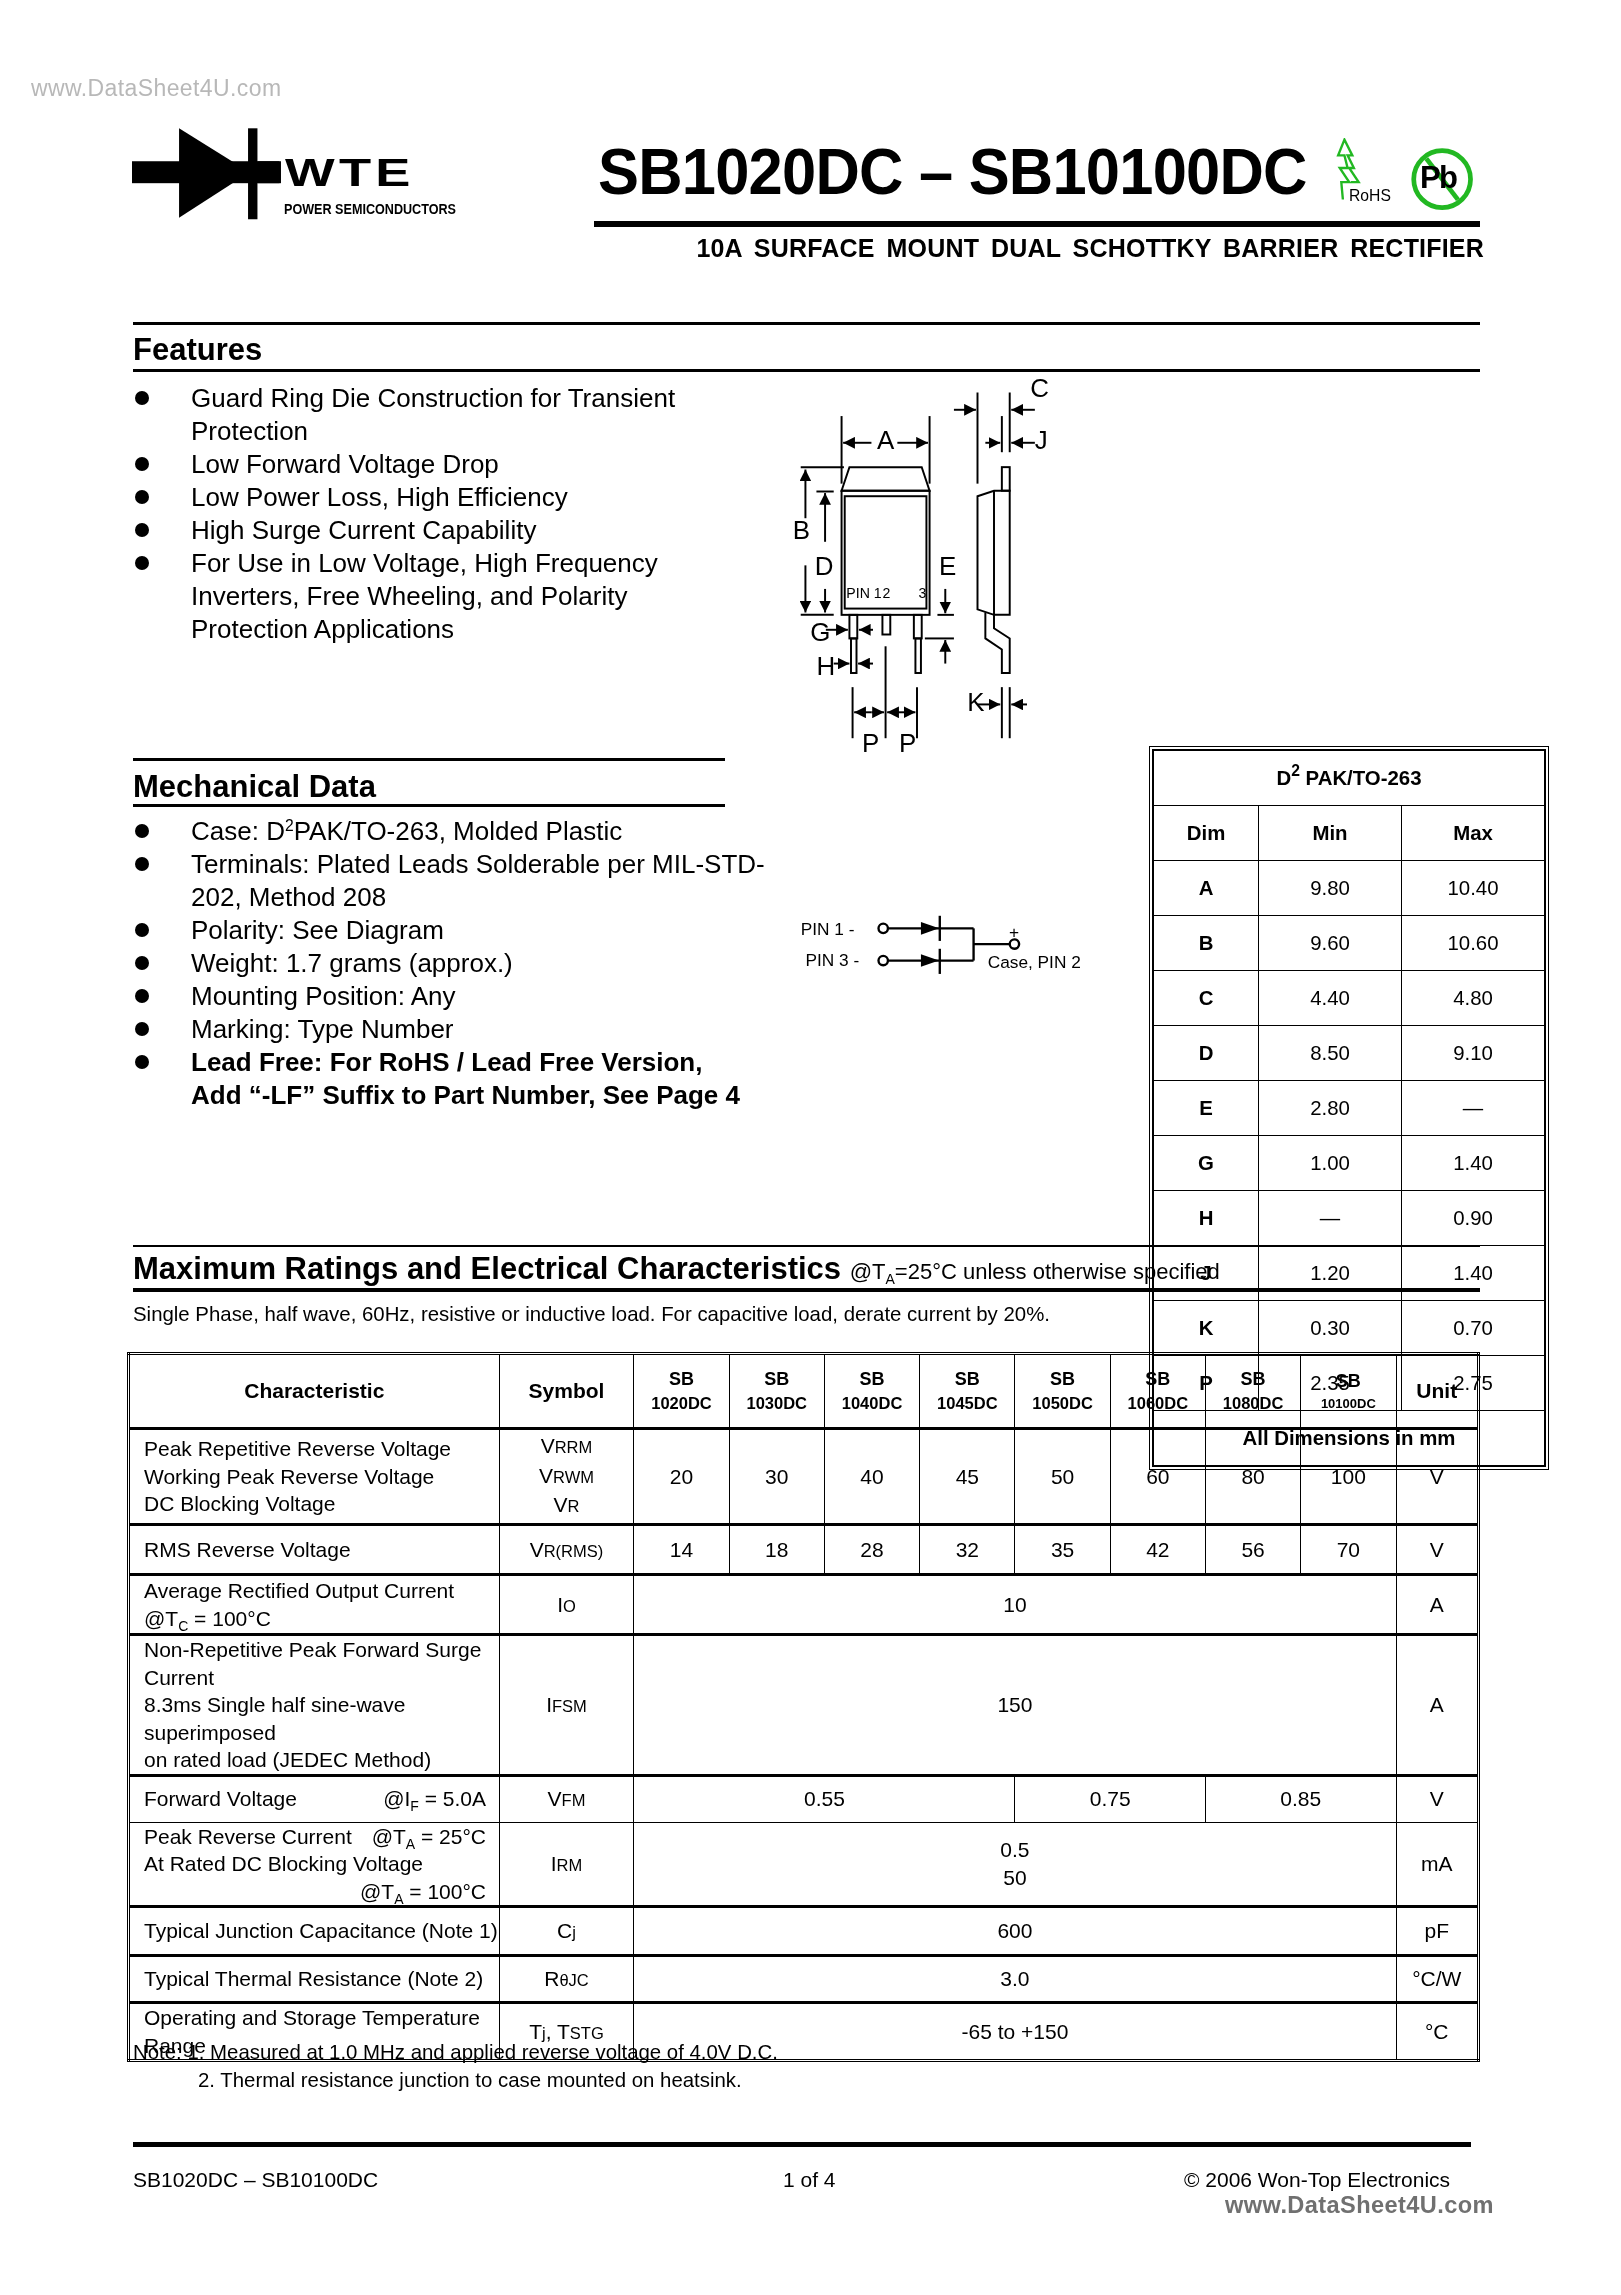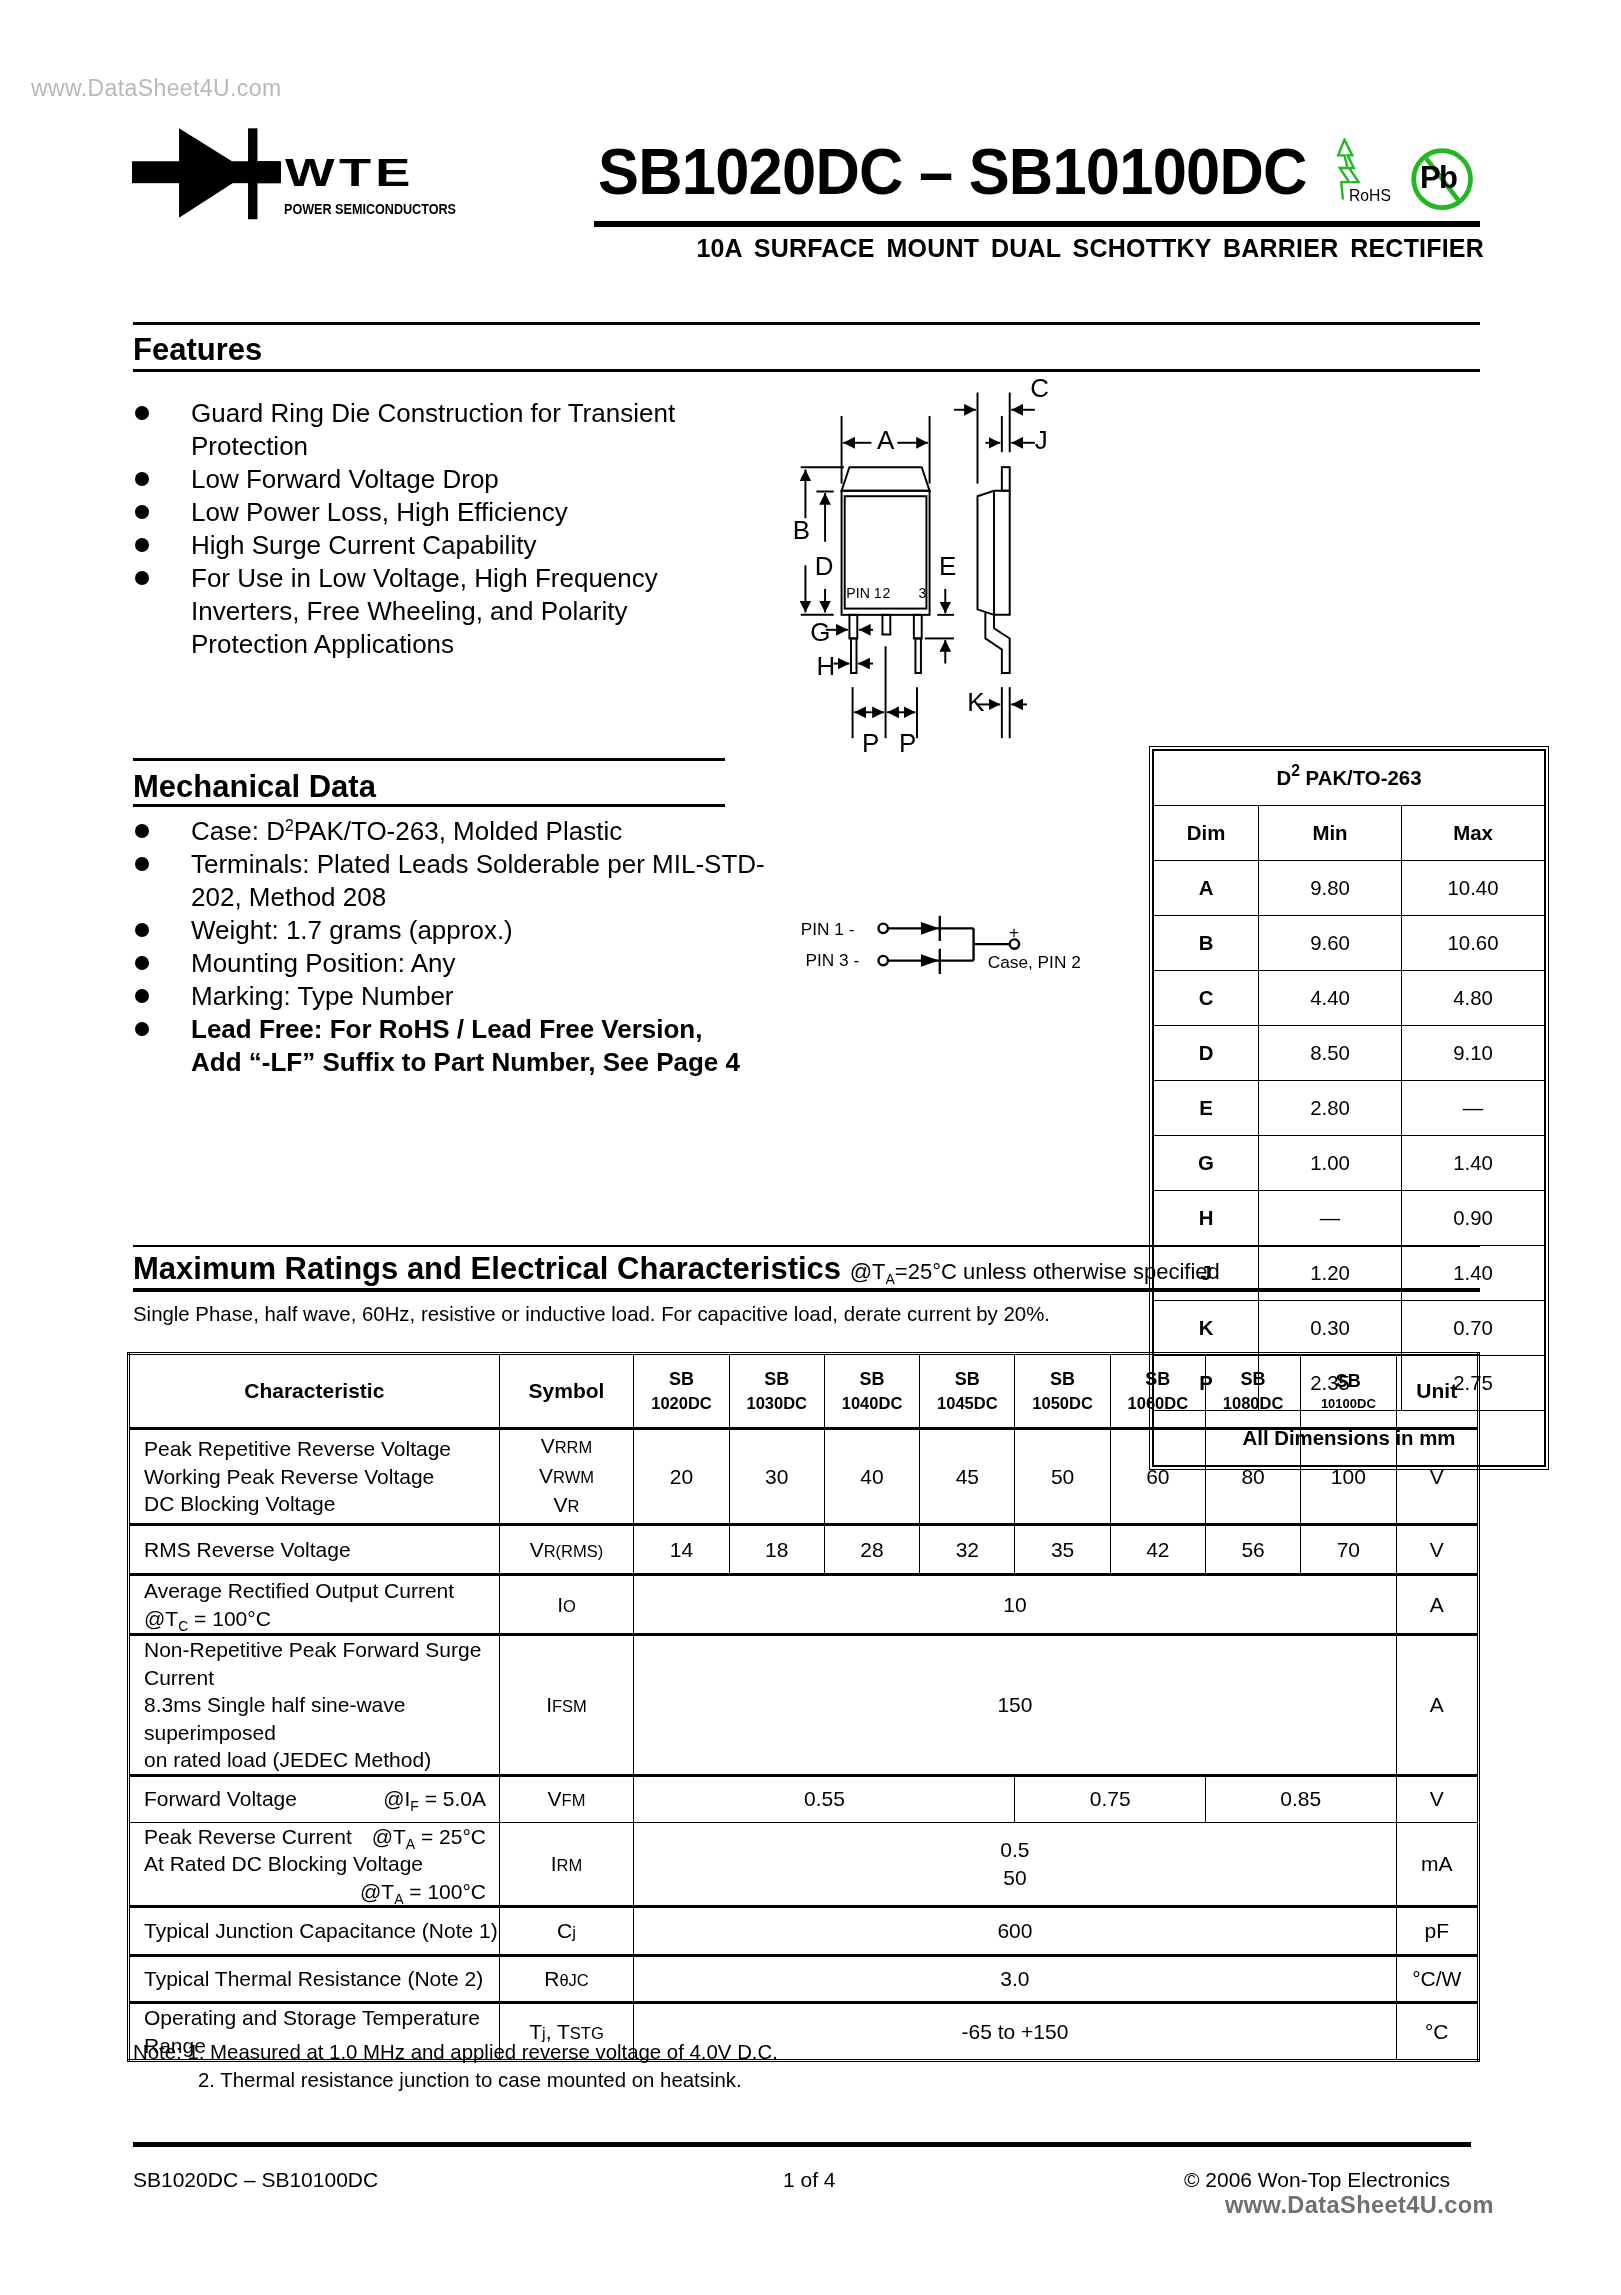--- a/index.html
+++ b/index.html
@@ -10,21 +10,21 @@
   .logo { left: 132px; top: 122px; width: 345px; height: 102px; }
   .title { left: 598px; top: 140px; font-size: 64px; font-weight: bold; letter-spacing: -0.8px; line-height: 1; transform: scaleX(0.96); transform-origin: left top; white-space: nowrap; }
   .rohs { left: 1335px; top: 138px; width: 63px; height: 71px; }
   .pb { left: 1409px; top: 146px; width: 71px; height: 71px; }
   .rule { background: #000; }
   .subtitle { left: 620px; top: 234px; width: 864px; text-align: right; font-size: 25px; font-weight: bold; word-spacing: 4.7px; letter-spacing: 0.2px; white-space: nowrap; }
   h2.sec { position: absolute; margin: 0; font-size: 31px; font-weight: bold; line-height: 1; white-space: nowrap; }
   ul.bul { position: absolute; margin: 0; padding: 0; list-style: none; font-size: 26px; line-height: 33px; }
   ul.bul li { position: relative; padding-left: 58px; }
   ul.bul li::before { content: ""; position: absolute; left: 2.4px; top: 9.4px; width: 14px; height: 14px; border-radius: 50%; background: #000; }
-  ul.bul li.gap { margin-top: 16px; }
+  ul.bul li.gap { margin-top: 1px; }
   ul.bul li.bold { font-weight: bold; }
   sup.s { font-size: 15.7px; vertical-align: 9.4px; line-height: 0; }
   sub.s { font-size: 14px; vertical-align: -4.7px; line-height: 0; }
 
   
   .dimtab { left: 1152px; top: 749px; border: 2.4px solid #000; outline: 0.8px solid #000; outline-offset: 2.4px; border-collapse: collapse; font-size: 20.4px; }
   .dimtab td, .dimtab th { border: 1.6px solid #000; text-align: center; height: 30px; padding: 12px; }
   .dimtab th { font-weight: bold; }
   .dimtab td.d { font-weight: bold; width: 80px; }
   .dimtab td.v { width: 118px; }
@@ -182,20 +182,21 @@
     </g>
   </svg>
 </div>
 
 <div class="abs rule" style="left:133px;top:758px;width:592px;height:3.1px;"></div>
 <h2 class="sec" style="left:133px;top:771px;">Mechanical Data</h2>
 <div class="abs rule" style="left:133px;top:804px;width:592px;height:3.1px;"></div>
 <ul class="bul" style="left:133px;top:815px;width:652px;">
   <li><span>Case: D</span><sup class="s">2</sup><span>PAK/TO-263, Molded Plastic</span></li>
   <li>Terminals: Plated Leads Solderable per MIL-STD-202, Method 208</li>
+  <li>Polarity: See Diagram</li>
   <li>Weight: 1.7 grams (approx.)</li>
   <li>Mounting Position: Any</li>
   <li>Marking: Type Number</li>
   <li class="bold"><span>Lead Free: For RoHS / Lead Free Version,</span><br><span>Add “-LF” Suffix to Part Number, See Page 4</span></li>
 </ul>
 
 <div class="abs" style="left:785px;top:903px;width:330px;height:102px;">
   <svg width="330" height="79" viewBox="0 0 420 100" font-family="Liberation Sans, sans-serif" font-size="22">
     <g stroke="#000" stroke-width="3" fill="none">
       <circle cx="125" cy="32" r="6"></circle>

